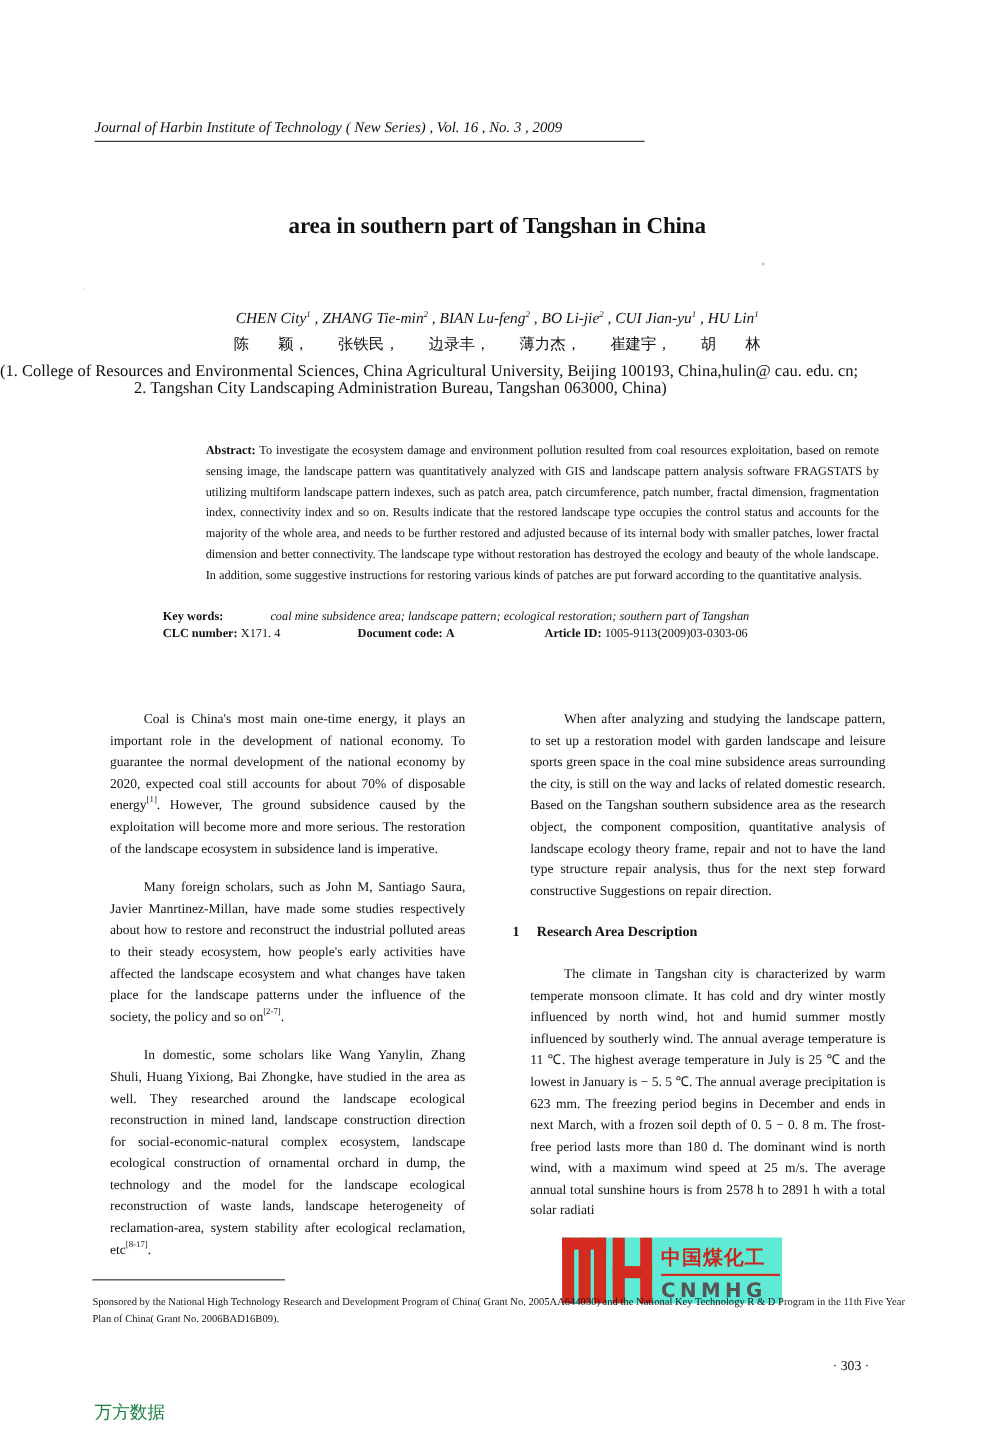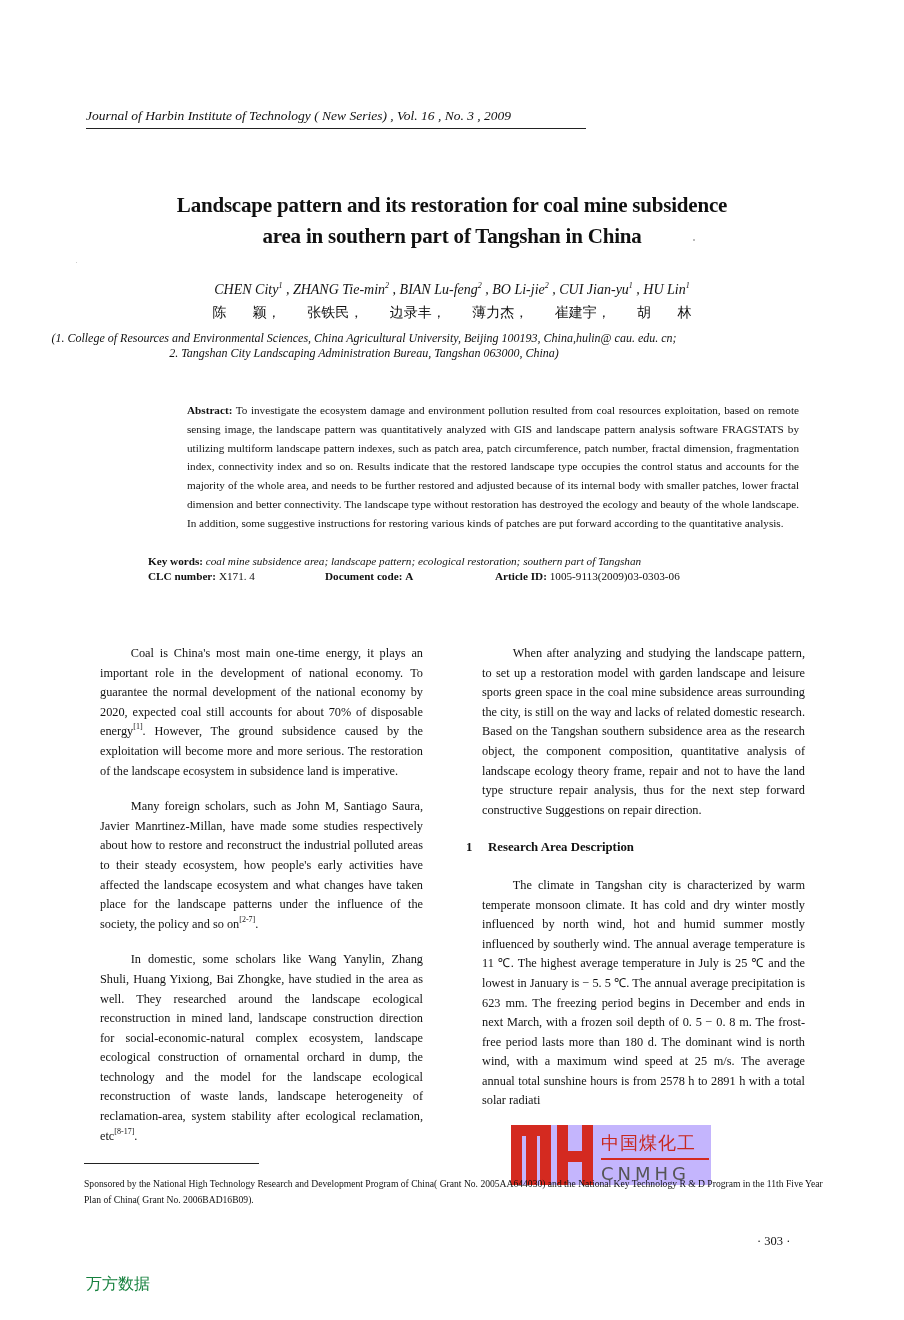--- a/index.html
+++ b/index.html
@@ -4,25 +4,25 @@
 <style>
   html, body { margin: 0; padding: 0; background: #ffffff; }
   body { width: 904px; height: 1320px; position: relative; overflow: hidden; color: #111; font-family: "Liberation Serif", serif; }
   .abs { position: absolute; }
   .journal { left: 86px; top: 108px; font-size: 13.5px; font-style: italic; white-space: nowrap; }
   .journal-rule { left: 86px; top: 128px; width: 500px; height: 1px; background: #222; }
   .title { left: 0; width: 904px; top: 190px; text-align: center; font-weight: bold; font-size: 21px; line-height: 31px; letter-spacing: -0.2px; }
   .authors-en { left: 0; width: 904px; top: 281px; text-align: center; font-style: italic; font-size: 14px; white-space: nowrap; }
   .authors-en sup { font-size: 8px; }
   .authors-cn { left: 0; width: 904px; top: 304px; text-align: center; font-size: 14px; font-family: "DejaVu Sans", sans-serif; word-spacing: 22px; white-space: nowrap; }
-  .affil { left: 0; width: 728px; top: 331px; text-align: center; font-size: 12px; line-height: 15px; white-space: nowrap; font-style: italic; }
+  .affil { left: 0; width: 728px; top: 331px; text-align: center; font-size: 15px; line-height: 15px; white-space: nowrap; }
   .abstract { left: 148px; width: 612px; top: 401px; font-size: 11.2px; line-height: 18.8px; text-align: justify; margin-left: 39px; }
   .abstract b { font-weight: bold; }
   .kw { left: 148px; width: 612px; top: 552px; font-size: 11.2px; line-height: 18.5px; white-space: nowrap; }
-  .kw i { font-style: italic; }
+  .kw i { font-style: italic; margin-left: 40px; }
   .clc-row { left: 148px; top: 570px; font-size: 11.2px; white-space: nowrap; }
   .col { font-size: 12.3px; line-height: 19.6px; text-align: justify; }
   .col p { margin: 16px; text-indent: 2.5em; }
   .col-left { left: 84px; width: 355px; top: 628px; }
   .col-right { left: 466px; width: 355px; top: 628px; }
   .sec-head { font-weight: bold; font-size: 12.8px; margin: 18px 0 18px 0 !important; text-indent: 0 !important; }
   .sec-head .num { display: inline-block; width: 22px; }
   sup.ref { font-size: 8px; vertical-align: 6px; line-height: 0; }
   .foot-rule { left: 84px; top: 1163px; width: 175px; height: 1px; background: #222; }
   .foot { left: 84px; width: 740px; top: 1176px; font-size: 9.6px; line-height: 15.5px; }
@@ -36,21 +36,20 @@
   .stray-dot { left: 693px; top: 239px; width: 2px; height: 2px; background: #bbb; }
   .margin-mark { left: 76px; top: 262px; width: 1px; height: 1px; background: #ccc; }
 </style>
 </head>
 <body>
 
 <div class="abs journal">Journal of Harbin Institute of Technology ( New Series) , Vol. 16 , No. 3 , 2009</div>
 <div class="abs journal-rule"></div>
 
 <div class="abs title">
-  <div>Landscape pattern and its restoration for coal mine subsidence</div>
   <div>area in southern part of Tangshan in China</div>
 </div>
 <div class="abs stray-dot"></div>
 <div class="abs margin-mark"></div>
 
 <div class="abs authors-en">
   <span><span>CHEN City</span><sup>1</sup></span> ,
   <span><span>ZHANG Tie-min</span><sup>2</sup></span> ,
   <span><span>BIAN Lu-feng</span><sup>2</sup></span> ,
   <span><span>BO Li-jie</span><sup>2</sup></span> ,
@@ -83,21 +82,21 @@
   <p><span>Many foreign scholars, such as John M, Santiago Saura, Javier Manrtinez-Millan, have made some studies respectively about how to restore and reconstruct the industrial polluted areas to their steady ecosystem, how people's early activities have affected the landscape ecosystem and what changes have taken place for the landscape patterns under the influence of the society, the policy and so on</span><sup class="ref">[2-7]</sup><span>.</span></p>
   <p><span>In domestic, some scholars like Wang Yanylin, Zhang Shuli, Huang Yixiong, Bai Zhongke, have studied in the area as well. They researched around the landscape ecological reconstruction in mined land, landscape construction direction for social-economic-natural complex ecosystem, landscape ecological construction of ornamental orchard in dump, the technology and the model for the landscape ecological reconstruction of waste lands, landscape heterogeneity of reclamation-area, system stability after ecological reclamation, etc</span><sup class="ref">[8-17]</sup><span>.</span></p>
 </div>
 
 <div class="abs col col-right">
   <p>When after analyzing and studying the landscape pattern, to set up a restoration model with garden landscape and leisure sports green space in the coal mine subsidence areas surrounding the city, is still on the way and lacks of related domestic research. Based on the Tangshan southern subsidence area as the research object, the component composition, quantitative analysis of landscape ecology theory frame, repair and not to have the land type structure repair analysis, thus for the next step forward constructive Suggestions on repair direction.</p>
   <p class="sec-head"><span class="num">1</span><span>Research Area Description</span></p>
   <p>The climate in Tangshan city is characterized by warm temperate monsoon climate. It has cold and dry winter mostly influenced by north wind, hot and humid summer mostly influenced by southerly wind. The annual average temperature is 11 ℃. The highest average temperature in July is 25 ℃ and the lowest in January is − 5. 5 ℃. The annual average precipitation is 623 mm. The freezing period begins in December and ends in next March, with a frozen soil depth of 0. 5 − 0. 8 m. The frost-free period lasts more than 180 d. The dominant wind is north wind, with a maximum wind speed at 25 m/s. The average annual total sunshine hours is from 2578 h to 2891 h with a total solar radiati</p>
 </div>
 
-<div class="abs logo" style="background:#c4b5fd;">
+<div class="abs logo" style="background:#5eead4;font-weight:bold;">
   <svg class="bars" viewBox="0 0 82 60">
     <rect x="0" y="0" width="11" height="60" fill="#d42a20"></rect>
     <rect x="0" y="0" width="40" height="11" fill="#d42a20"></rect>
     <rect x="15" y="0" width="11" height="60" fill="#d42a20"></rect>
     <rect x="29" y="0" width="11" height="60" fill="#d42a20"></rect>
     <rect x="46" y="0" width="11" height="60" fill="#d42a20"></rect>
     <rect x="46" y="26" width="36" height="11" fill="#d42a20"></rect>
     <rect x="71" y="0" width="11" height="60" fill="#d42a20"></rect>
   </svg>
   <div class="cn">中国煤化工</div>

